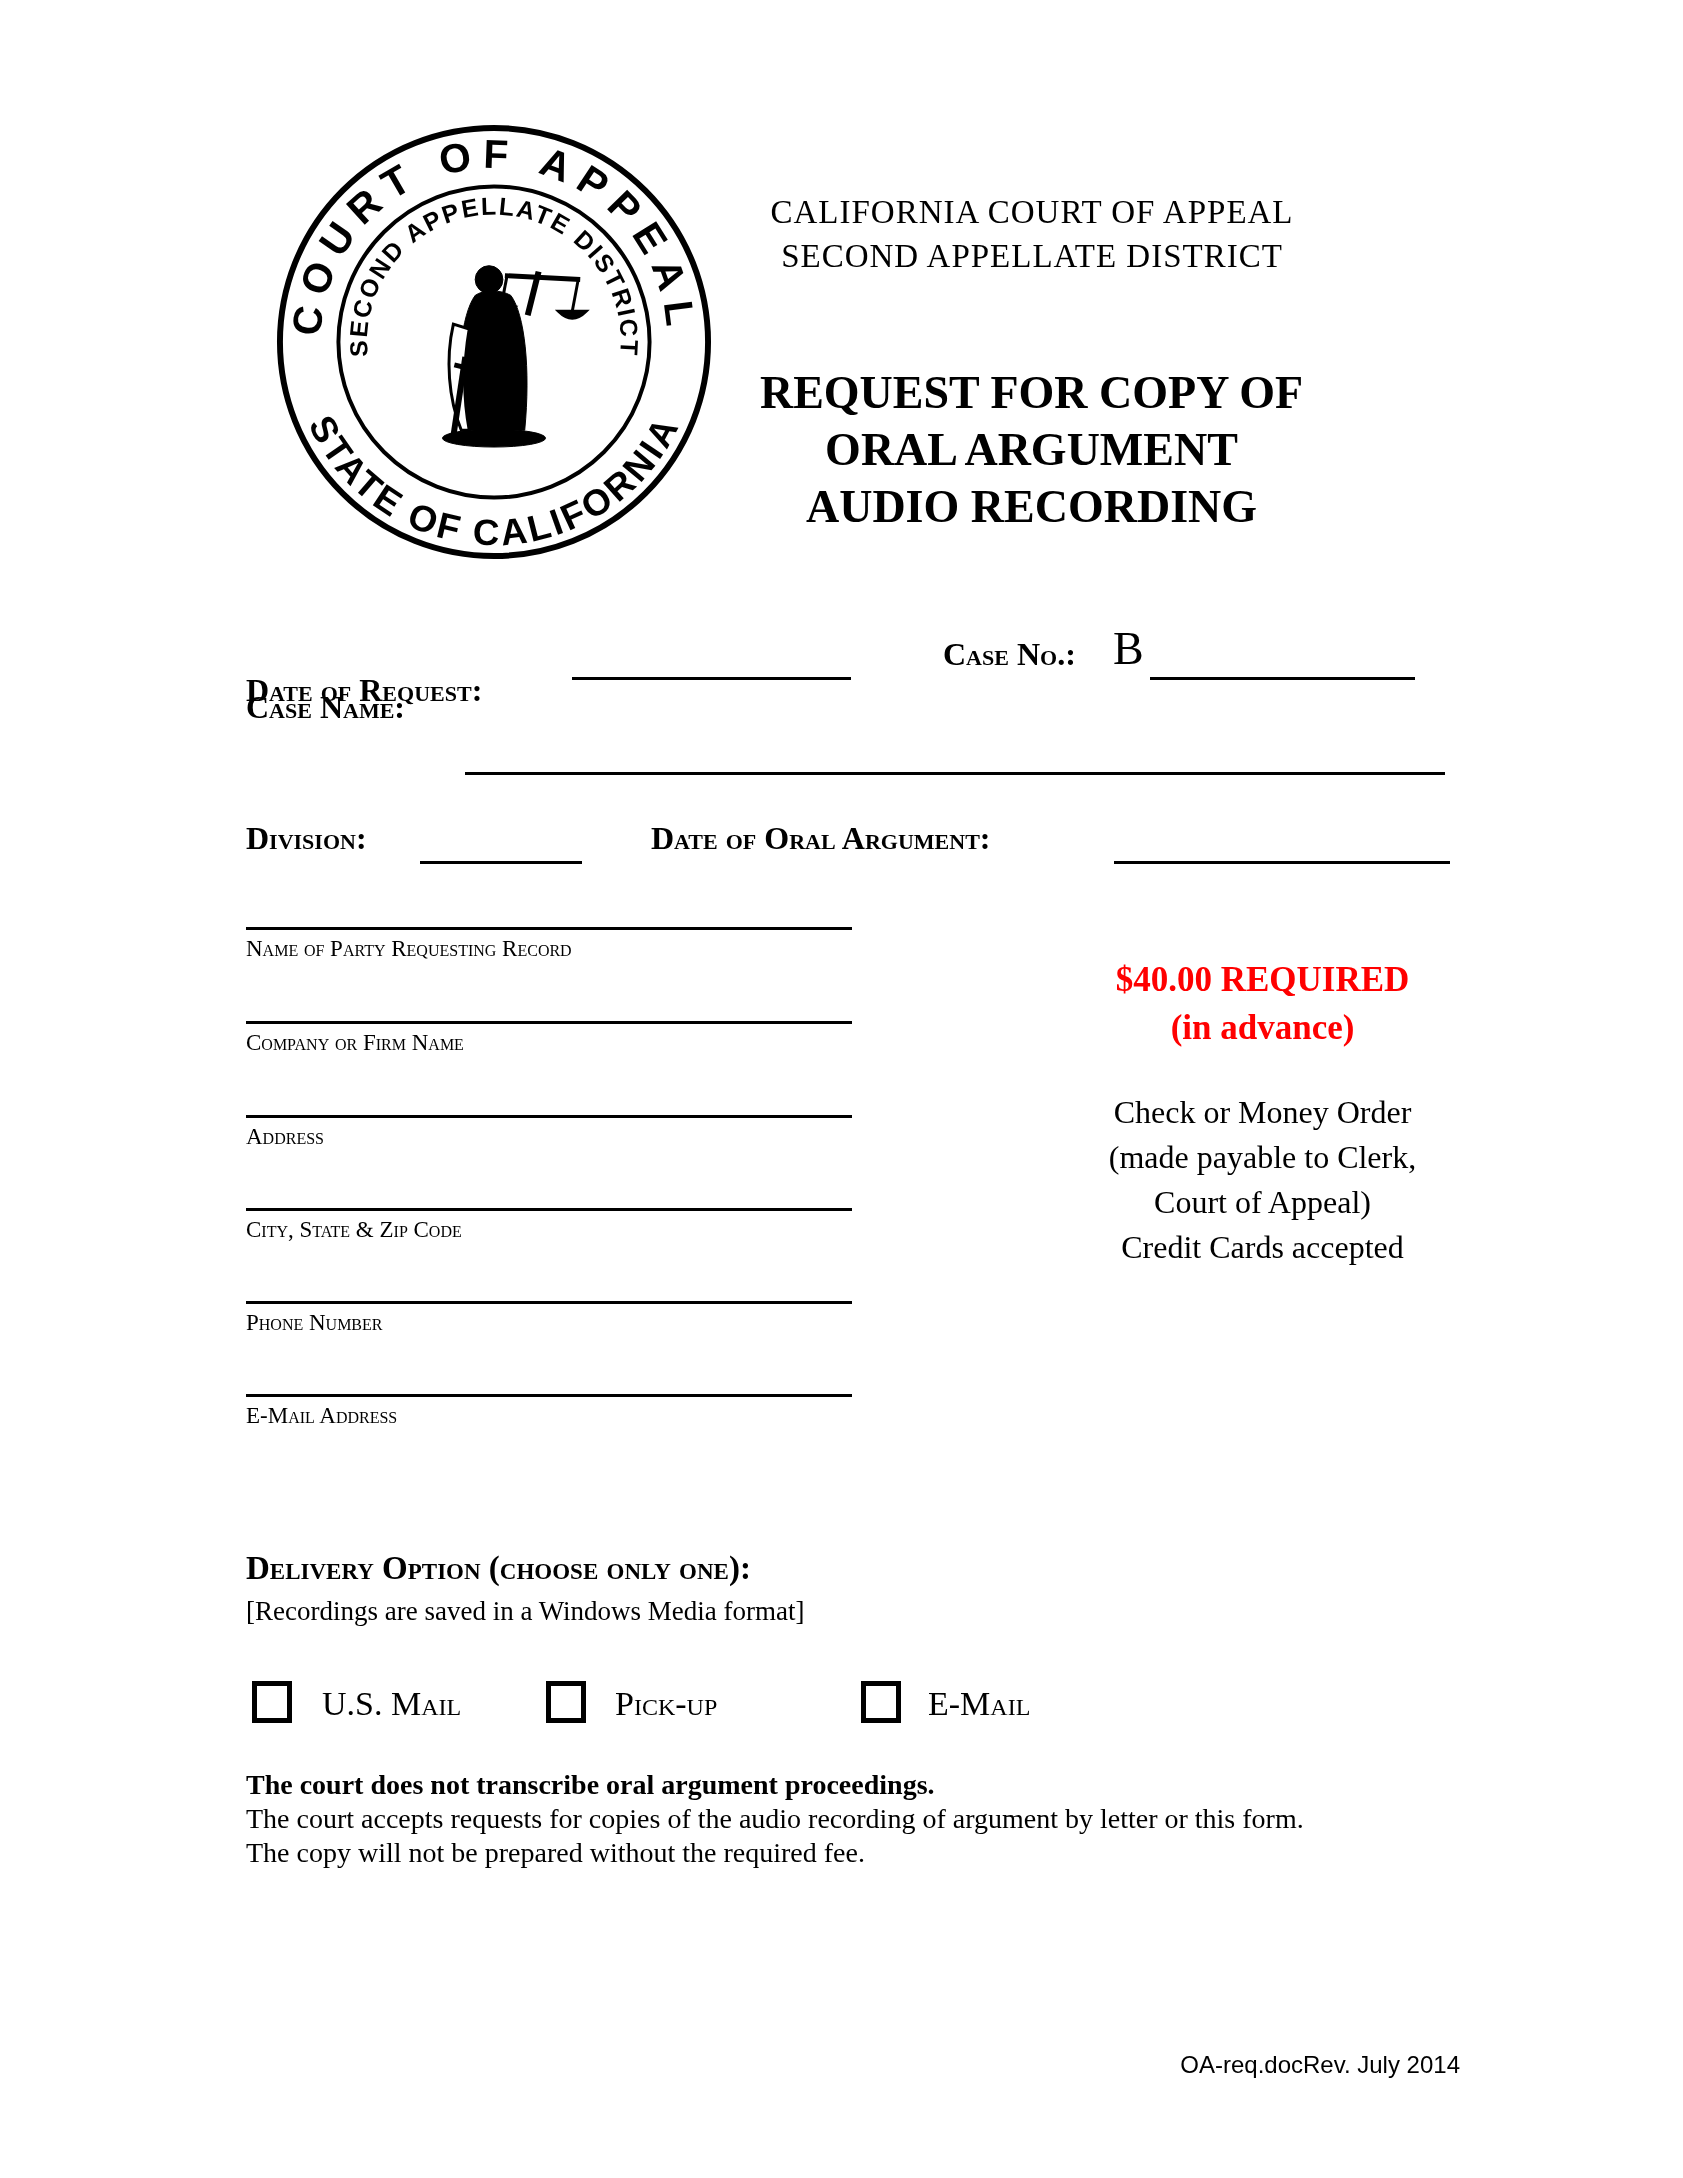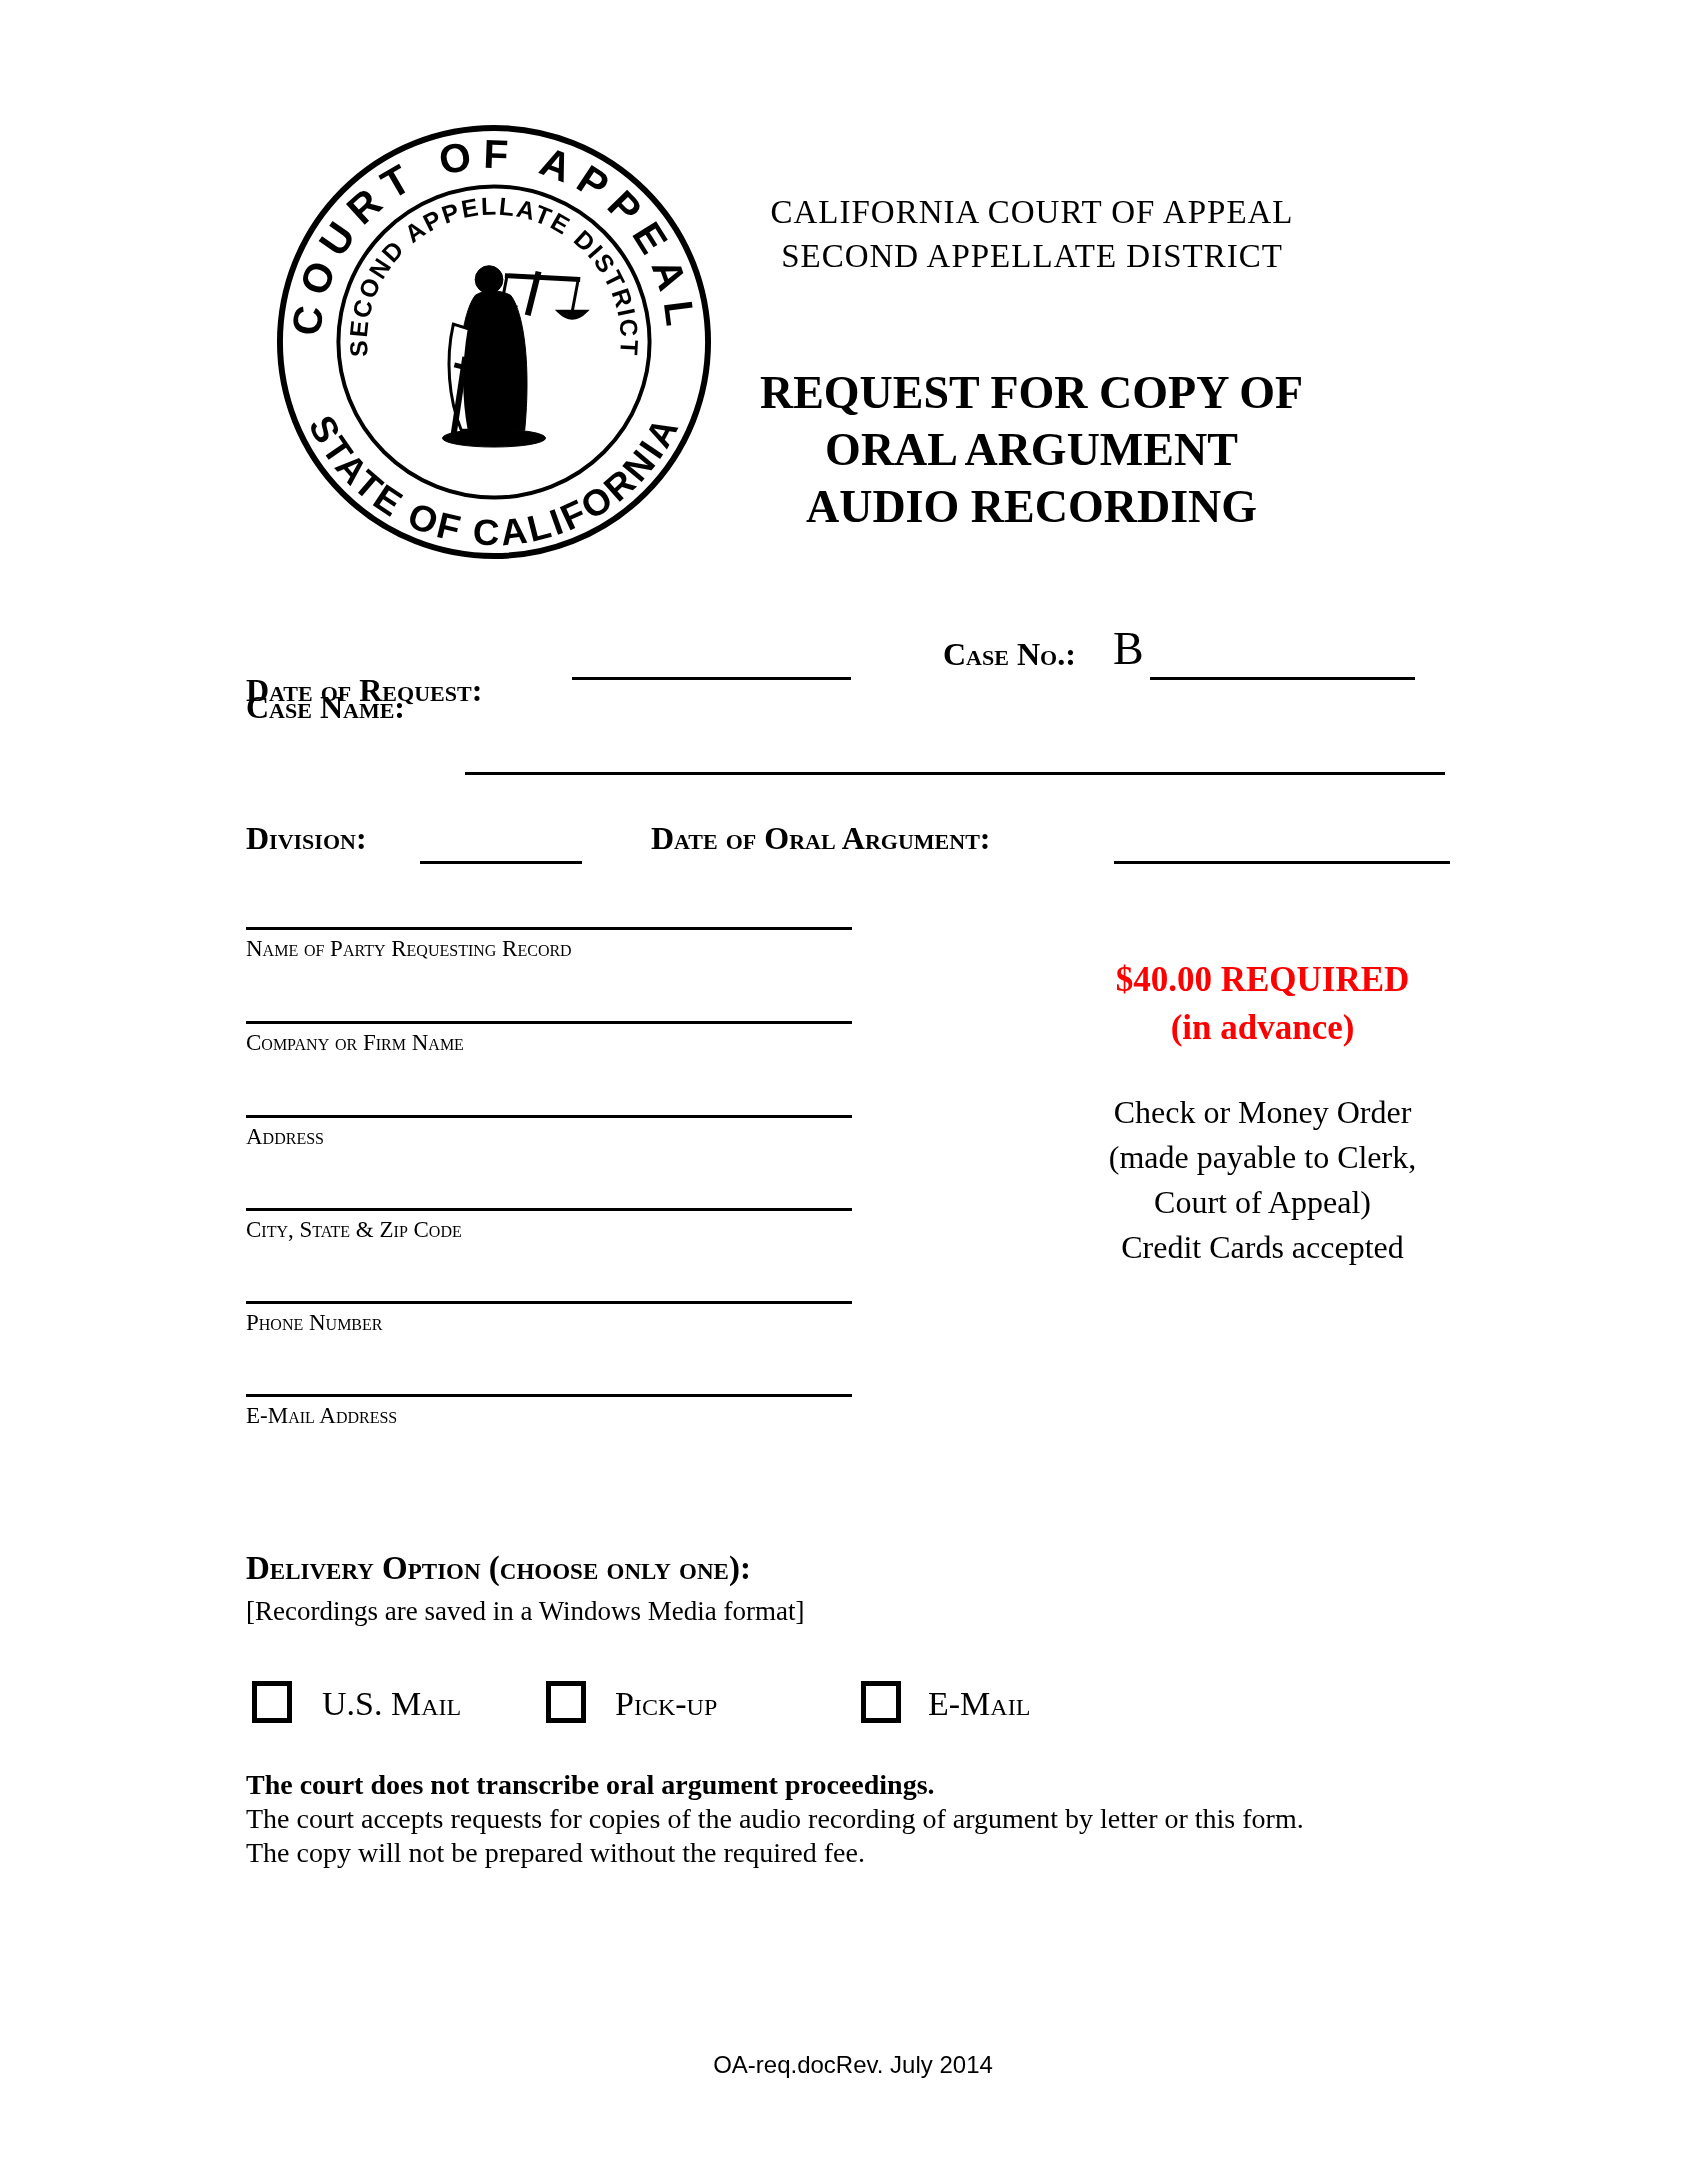--- a/index.html
+++ b/index.html
@@ -24,21 +24,21 @@
   .pay-red{font-size:35px;font-weight:bold;line-height:48px;}
   .pay-note{font-size:32px;line-height:45px;margin-top:38px;}
   
   .dheading{font-size:33px;font-weight:bold;font-variant:small-caps;white-space:nowrap;}
   .dnote{font-size:27px;white-space:nowrap;}
   .checkbox{position:absolute;width:30px;height:32px;border:5px solid #000;background:#fff;}
   .cblabel{font-size:34px;font-variant:small-caps;white-space:nowrap;}
   
   .notes{left:246px;top:1768px;width:1247px;font-size:28px;line-height:34px;}
   
-  .footer{left:246px;top:2051px;width:1214px;display:flex;justify-content:center;
+  .footer{left:246px;top:2051px;width:1214px;display:flex;justify-content:flex-end;
           font-family:"Liberation Sans",sans-serif;font-size:24px;}
 </style>
 </head>
 <body>
 
 <div class="page">
 
   <div class="abs seal">
     <svg width="438" height="442" viewBox="0 0 442 446" xmlns="http://www.w3.org/2000/svg">
       <defs>

